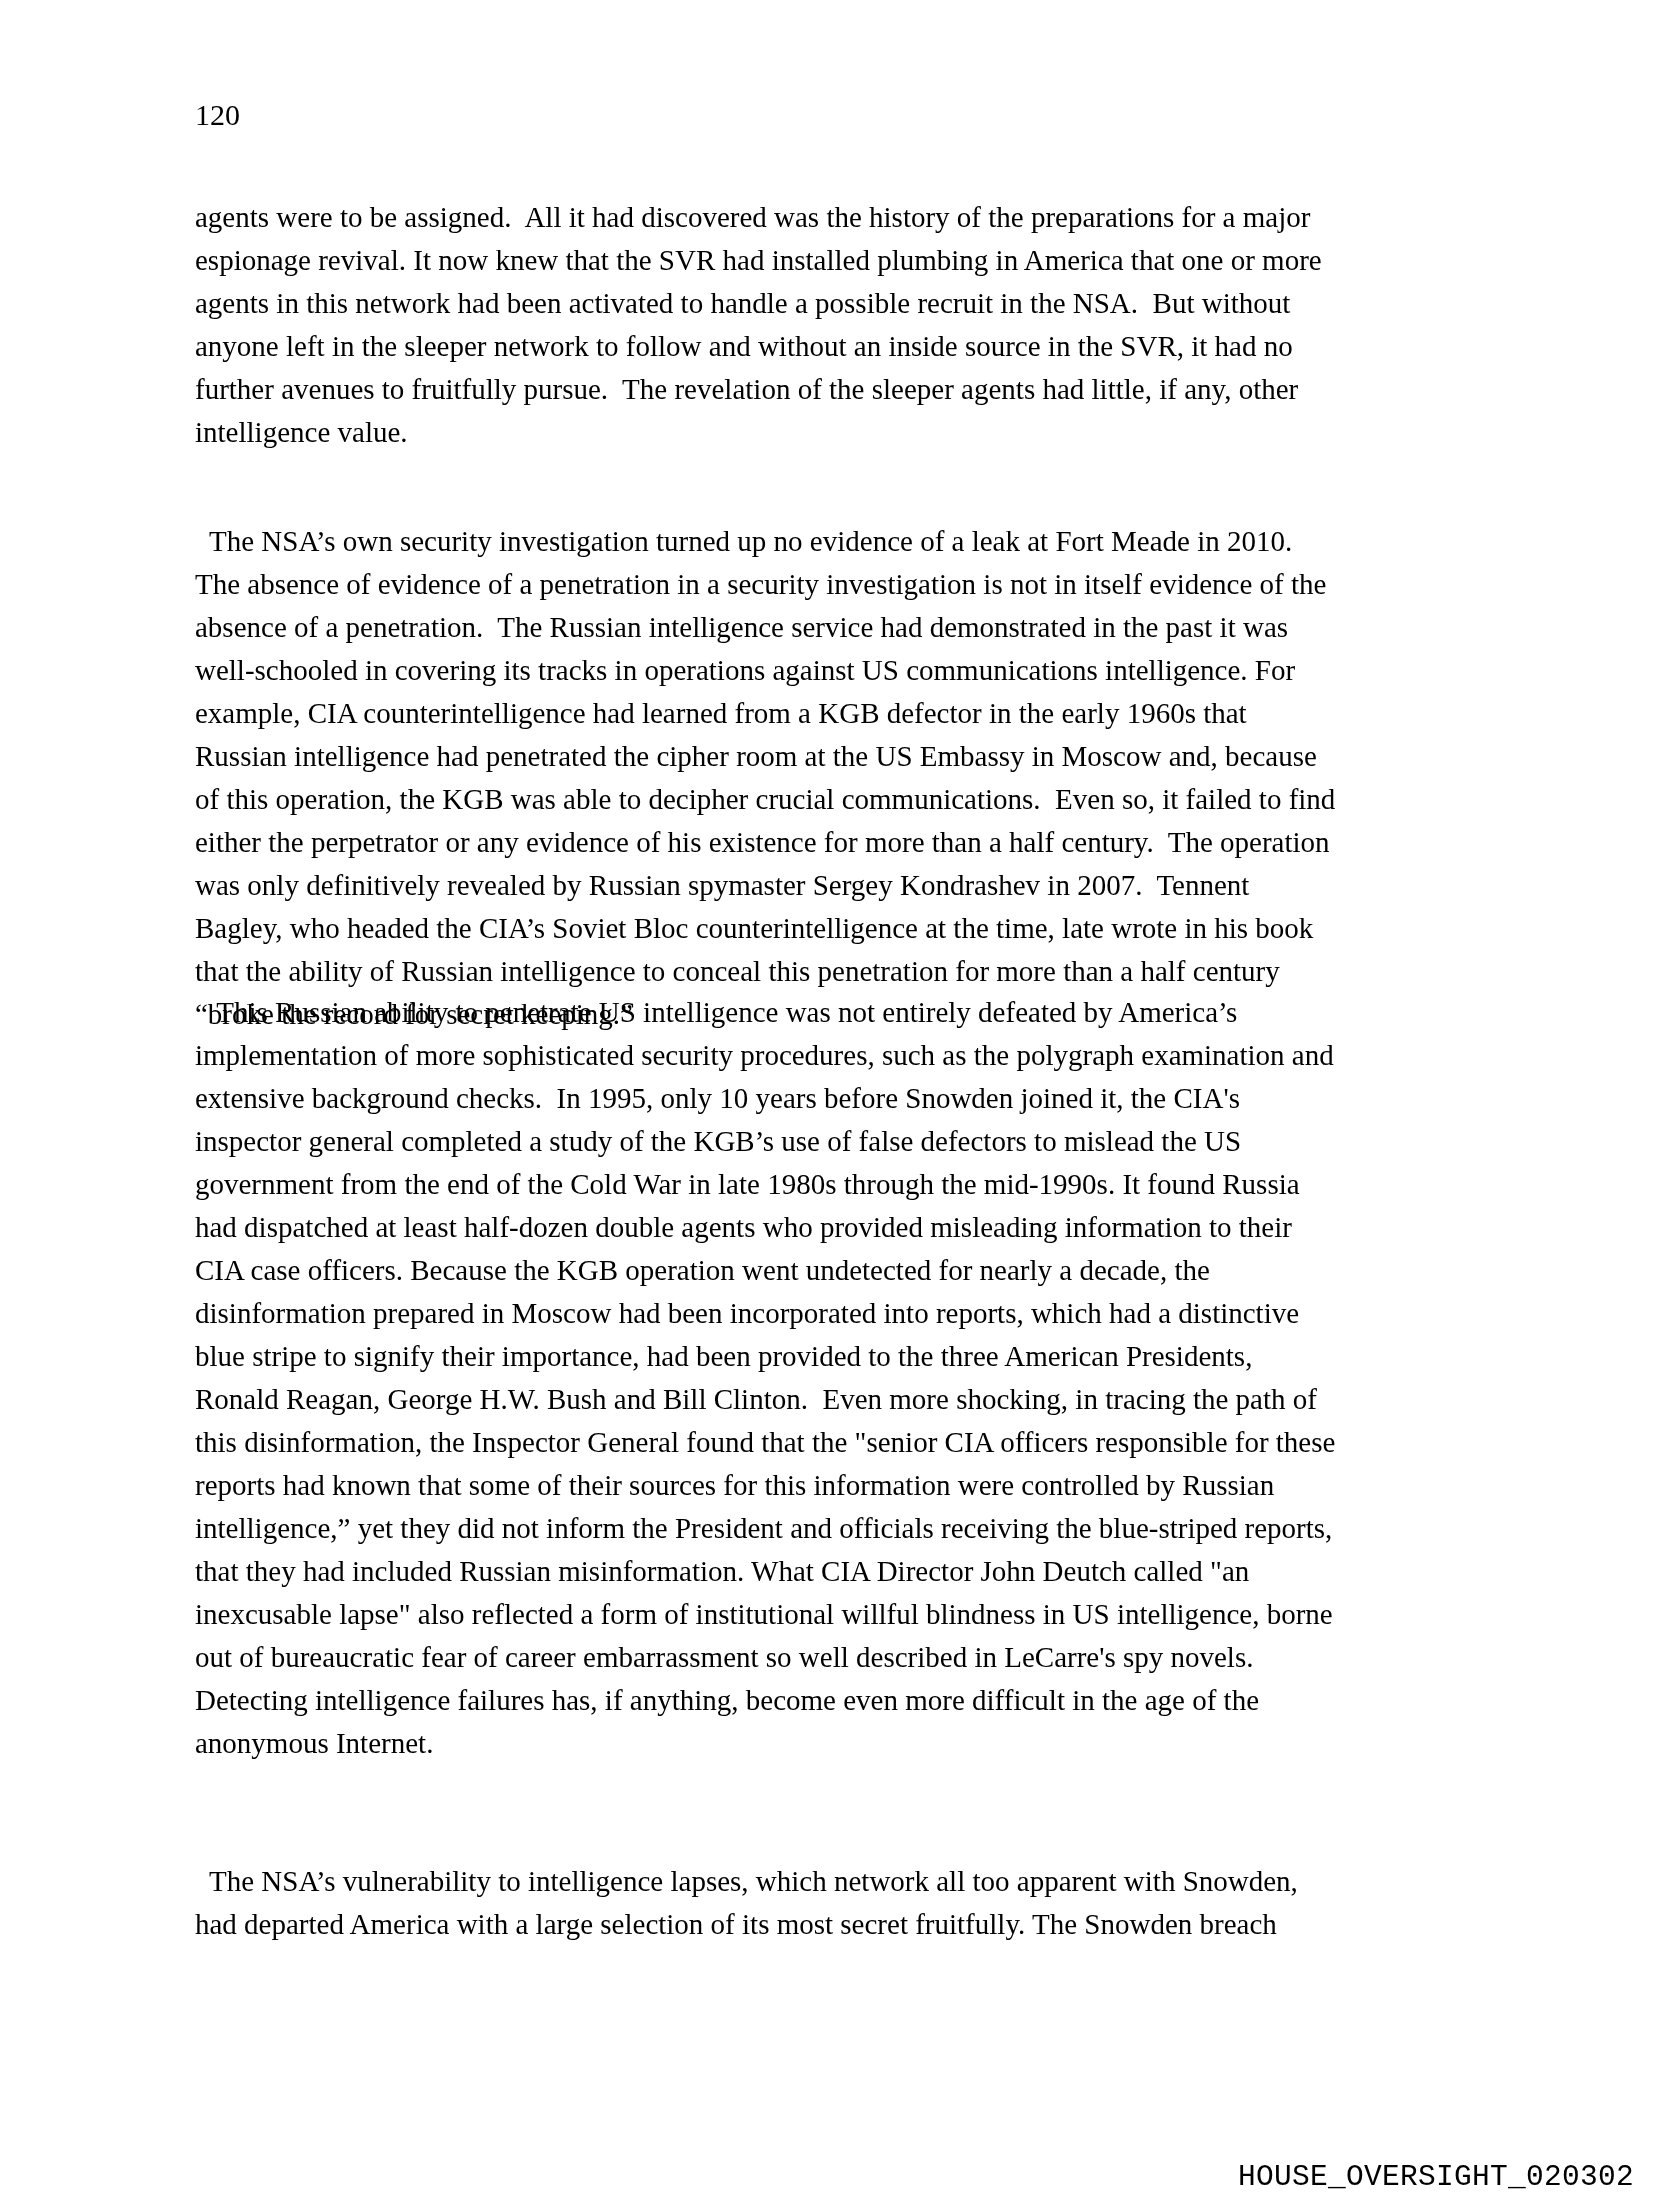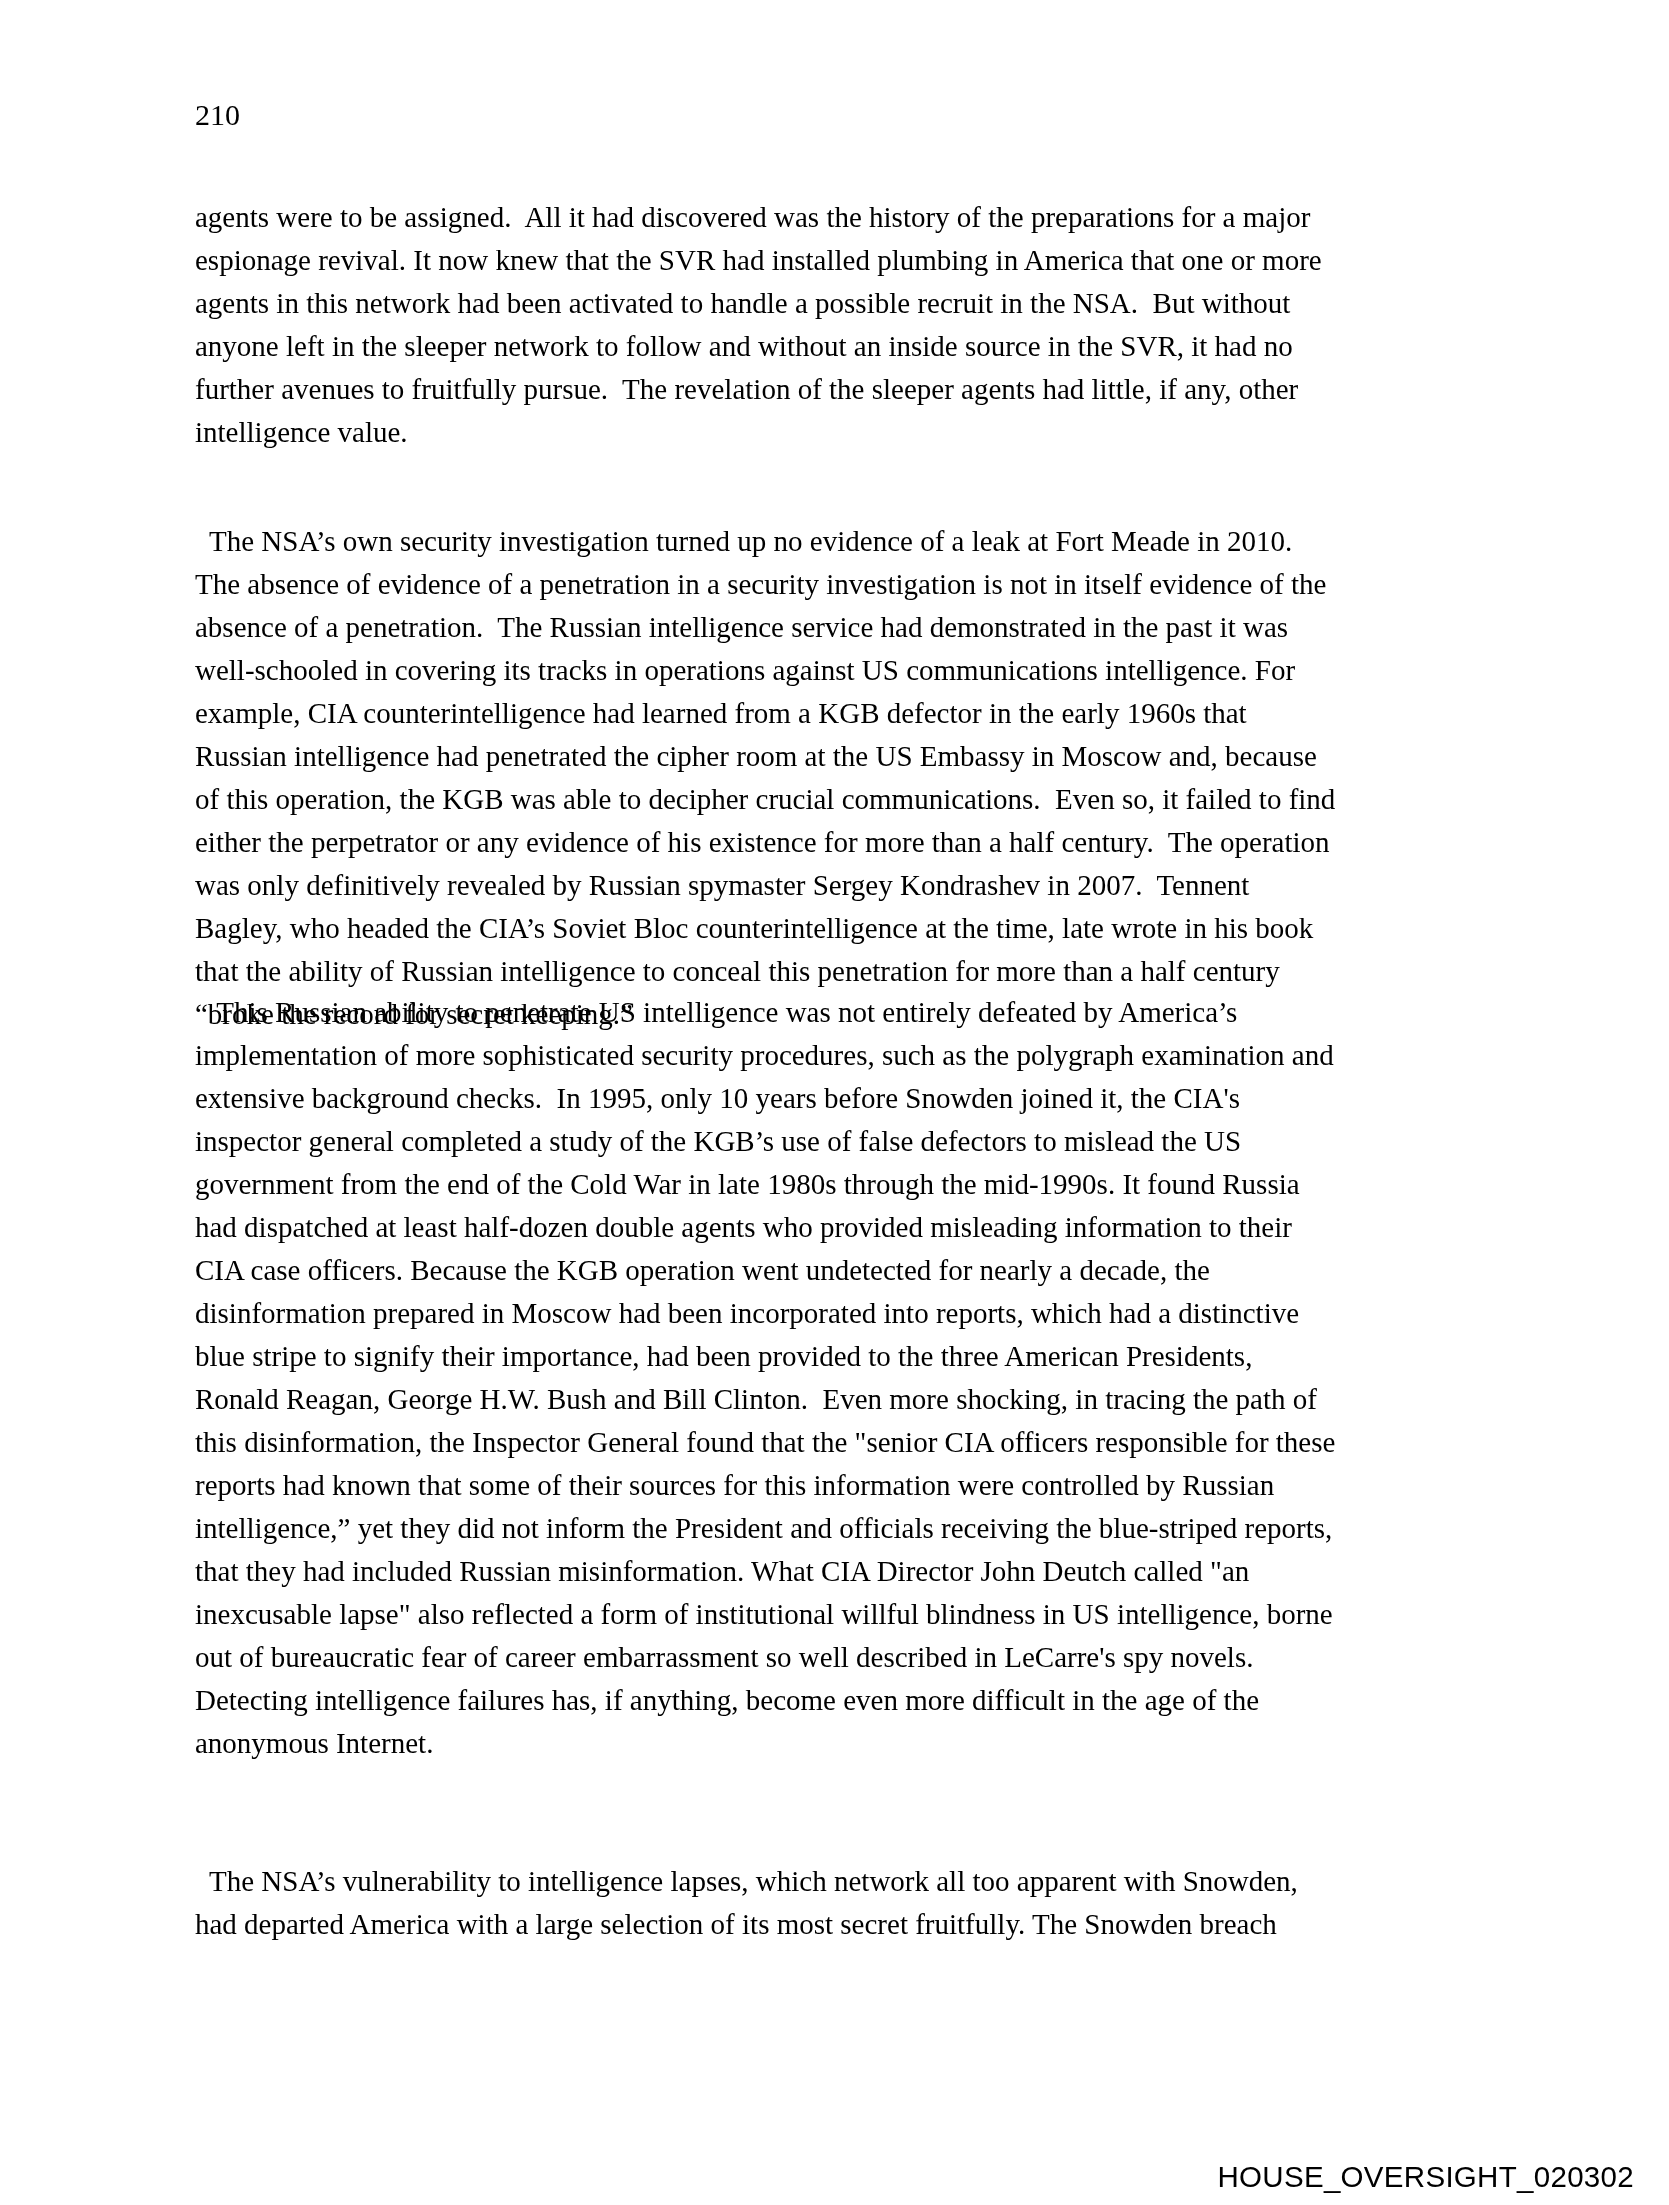--- a/index.html
+++ b/index.html
@@ -13,29 +13,29 @@
     font-family: "Liberation Serif", serif; font-size: 29px; line-height: 43px;
     color: #000; white-space: pre;
   }
   .line { display: block; height: 43px; }
   #p1 { top: 196px; }
   #p2 { top: 520px; }
   #p3 { top: 991px; }
   #p4 { top: 1860px; }
   .bates {
     position: absolute; right: 35px; top: 2160px;
-    font-family: Liberation Sans, sans-serif; font-size: 29.5px; color: #000;
+    font-family: Liberation Mono, monospace; font-size: 29.5px; color: #000;
     letter-spacing: 0.3px;
   }
 </style>
 </head>
 <body>
 
 <div>
-  <div class="page-number">210</div>
+  <div class="page-number">120</div>
 
   <div class="para" id="p1"><span class="line">agents were to be assigned.  All it had discovered was the history of the preparations for a major</span><span class="line">espionage revival. It now knew that the SVR had installed plumbing in America that one or more</span><span class="line">agents in this network had been activated to handle a possible recruit in the NSA.  But without</span><span class="line">anyone left in the sleeper network to follow and without an inside source in the SVR, it had no</span><span class="line">further avenues to fruitfully pursue.  The revelation of the sleeper agents had little, if any, other</span><span class="line">intelligence value.</span></div>
   <div class="para" id="p2"><span class="line">  The NSA’s own security investigation turned up no evidence of a leak at Fort Meade in 2010.</span><span class="line">The absence of evidence of a penetration in a security investigation is not in itself evidence of the</span><span class="line">absence of a penetration.  The Russian intelligence service had demonstrated in the past it was</span><span class="line">well-schooled in covering its tracks in operations against US communications intelligence. For</span><span class="line">example, CIA counterintelligence had learned from a KGB defector in the early 1960s that</span><span class="line">Russian intelligence had penetrated the cipher room at the US Embassy in Moscow and, because</span><span class="line">of this operation, the KGB was able to decipher crucial communications.  Even so, it failed to find</span><span class="line">either the perpetrator or any evidence of his existence for more than a half century.  The operation</span><span class="line">was only definitively revealed by Russian spymaster Sergey Kondrashev in 2007.  Tennent</span><span class="line">Bagley, who headed the CIA’s Soviet Bloc counterintelligence at the time, late wrote in his book</span><span class="line">that the ability of Russian intelligence to conceal this penetration for more than a half century</span><span class="line">“broke the record for secret keeping.”</span></div>
   <div class="para" id="p3"><span class="line">   This Russian ability to penetrate US intelligence was not entirely defeated by America’s</span><span class="line">implementation of more sophisticated security procedures, such as the polygraph examination and</span><span class="line">extensive background checks.  In 1995, only 10 years before Snowden joined it, the CIA's</span><span class="line">inspector general completed a study of the KGB’s use of false defectors to mislead the US</span><span class="line">government from the end of the Cold War in late 1980s through the mid-1990s. It found Russia</span><span class="line">had dispatched at least half-dozen double agents who provided misleading information to their</span><span class="line">CIA case officers. Because the KGB operation went undetected for nearly a decade, the</span><span class="line">disinformation prepared in Moscow had been incorporated into reports, which had a distinctive</span><span class="line">blue stripe to signify their importance, had been provided to the three American Presidents,</span><span class="line">Ronald Reagan, George H.W. Bush and Bill Clinton.  Even more shocking, in tracing the path of</span><span class="line">this disinformation, the Inspector General found that the "senior CIA officers responsible for these</span><span class="line">reports had known that some of their sources for this information were controlled by Russian</span><span class="line">intelligence,” yet they did not inform the President and officials receiving the blue-striped reports,</span><span class="line">that they had included Russian misinformation. What CIA Director John Deutch called "an</span><span class="line">inexcusable lapse" also reflected a form of institutional willful blindness in US intelligence, borne</span><span class="line">out of bureaucratic fear of career embarrassment so well described in LeCarre's spy novels.</span><span class="line">Detecting intelligence failures has, if anything, become even more difficult in the age of the</span><span class="line">anonymous Internet.</span></div>
   <div class="para" id="p4"><span class="line">  The NSA’s vulnerability to intelligence lapses, which network all too apparent with Snowden,</span><span class="line">had departed America with a large selection of its most secret fruitfully. The Snowden breach</span></div>
 
   <div class="bates">HOUSE_OVERSIGHT_020302</div>
 </div>
 
 

